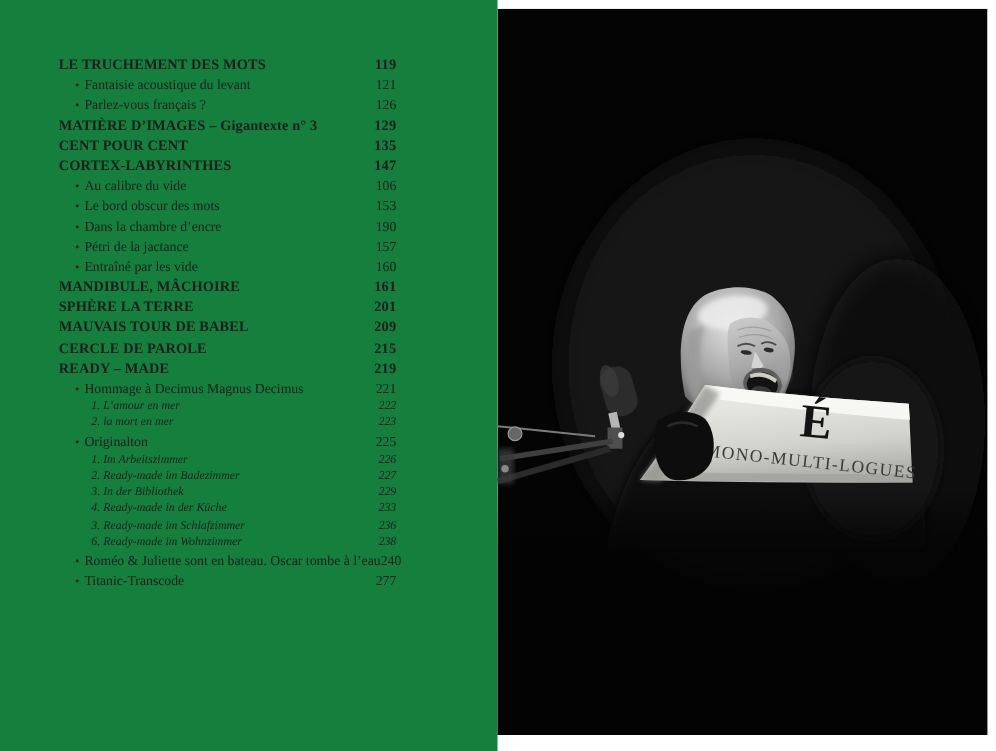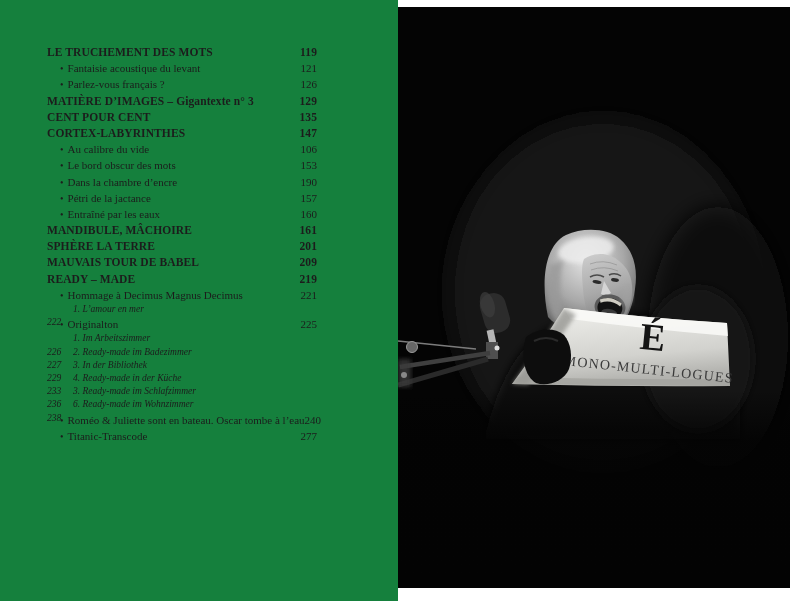--- a/index.html
+++ b/index.html
@@ -5,21 +5,21 @@
   html,body{margin:0;padding:0;}
   body{
     width:797px;height:601px;position:relative;background:#ffffff;
     font-family:"Liberation Serif","DejaVu Serif",serif;color:#1c1c1c;
     overflow:hidden;
   }
   .page-left{position:absolute;left:0;top:0;width:398px;height:601px;background:#15803d;}
   .toc{position:absolute;left:47px;top:44px;width:270px;}
   .row{display:flex;justify-content:space-between;align-items:baseline;white-space:nowrap;}
   .lvl-h,.lvl-b{height:16.2px;line-height:16.2px;}
-  .lvl-n{height:13.2px;line-height:13.2px;flex-direction:column;}
+  .lvl-n{height:13.2px;line-height:13.2px;}
   .lvl-h{font-weight:bold;font-size:11.5px;letter-spacing:.1px;}
   .lvl-b{font-size:11px;}
   .lvl-b .lbl{padding-left:13px;}
   .lvl-n{font-style:italic;font-size:9.5px;}
   .lvl-n .lbl{padding-left:26px;}
   .bullet{margin-right:4px;font-size:10px;}
   .num{text-align:left;}
   .page-right{position:absolute;left:398px;top:7px;width:392px;height:581px;}
   svg{display:block;}
 </style>
@@ -62,46 +62,54 @@
   </div>
       <div class="row lvl-b">
     <span class="lbl"><span class="bullet">•</span><span>Dans la chambre d’encre</span></span>
     <span class="num">190</span>
   </div>
       <div class="row lvl-b">
     <span class="lbl"><span class="bullet">•</span><span>Pétri de la jactance</span></span>
     <span class="num">157</span>
   </div>
       <div class="row lvl-b">
-    <span class="lbl"><span class="bullet">•</span><span>Entraîné par les eaux</span></span>
+    <span class="lbl"><span class="bullet">•</span><span>Entraîné par les vide</span></span>
     <span class="num">160</span>
   </div>
       <div class="row lvl-h">
     <span class="lbl"><span>MANDIBULE, MÂCHOIRE</span></span>
     <span class="num">161</span>
   </div>
       <div class="row lvl-h">
     <span class="lbl"><span>SPHÈRE LA TERRE</span></span>
     <span class="num">201</span>
   </div>
       <div class="row lvl-h">
     <span class="lbl"><span>MAUVAIS TOUR DE BABEL</span></span>
     <span class="num">209</span>
   </div>
       <div class="row lvl-h">
+    <span class="lbl"><span>CERCLE DE PAROLE</span></span>
+    <span class="num">215</span>
+  </div>
+      <div class="row lvl-h">
     <span class="lbl"><span>READY – MADE</span></span>
     <span class="num">219</span>
   </div>
       <div class="row lvl-b">
     <span class="lbl"><span class="bullet">•</span><span>Hommage à Decimus Magnus Decimus</span></span>
     <span class="num">221</span>
   </div>
       <div class="row lvl-n">
     <span class="lbl"><span>1. L’amour en mer</span></span>
     <span class="num">222</span>
+  </div>
+      <div class="row lvl-n">
+    <span class="lbl"><span>2. la mort en mer</span></span>
+    <span class="num">223</span>
   </div>
       <div class="row lvl-b">
     <span class="lbl"><span class="bullet">•</span><span>Originalton</span></span>
     <span class="num">225</span>
   </div>
       <div class="row lvl-n">
     <span class="lbl"><span>1. Im Arbeitszimmer</span></span>
     <span class="num">226</span>
   </div>
       <div class="row lvl-n">

